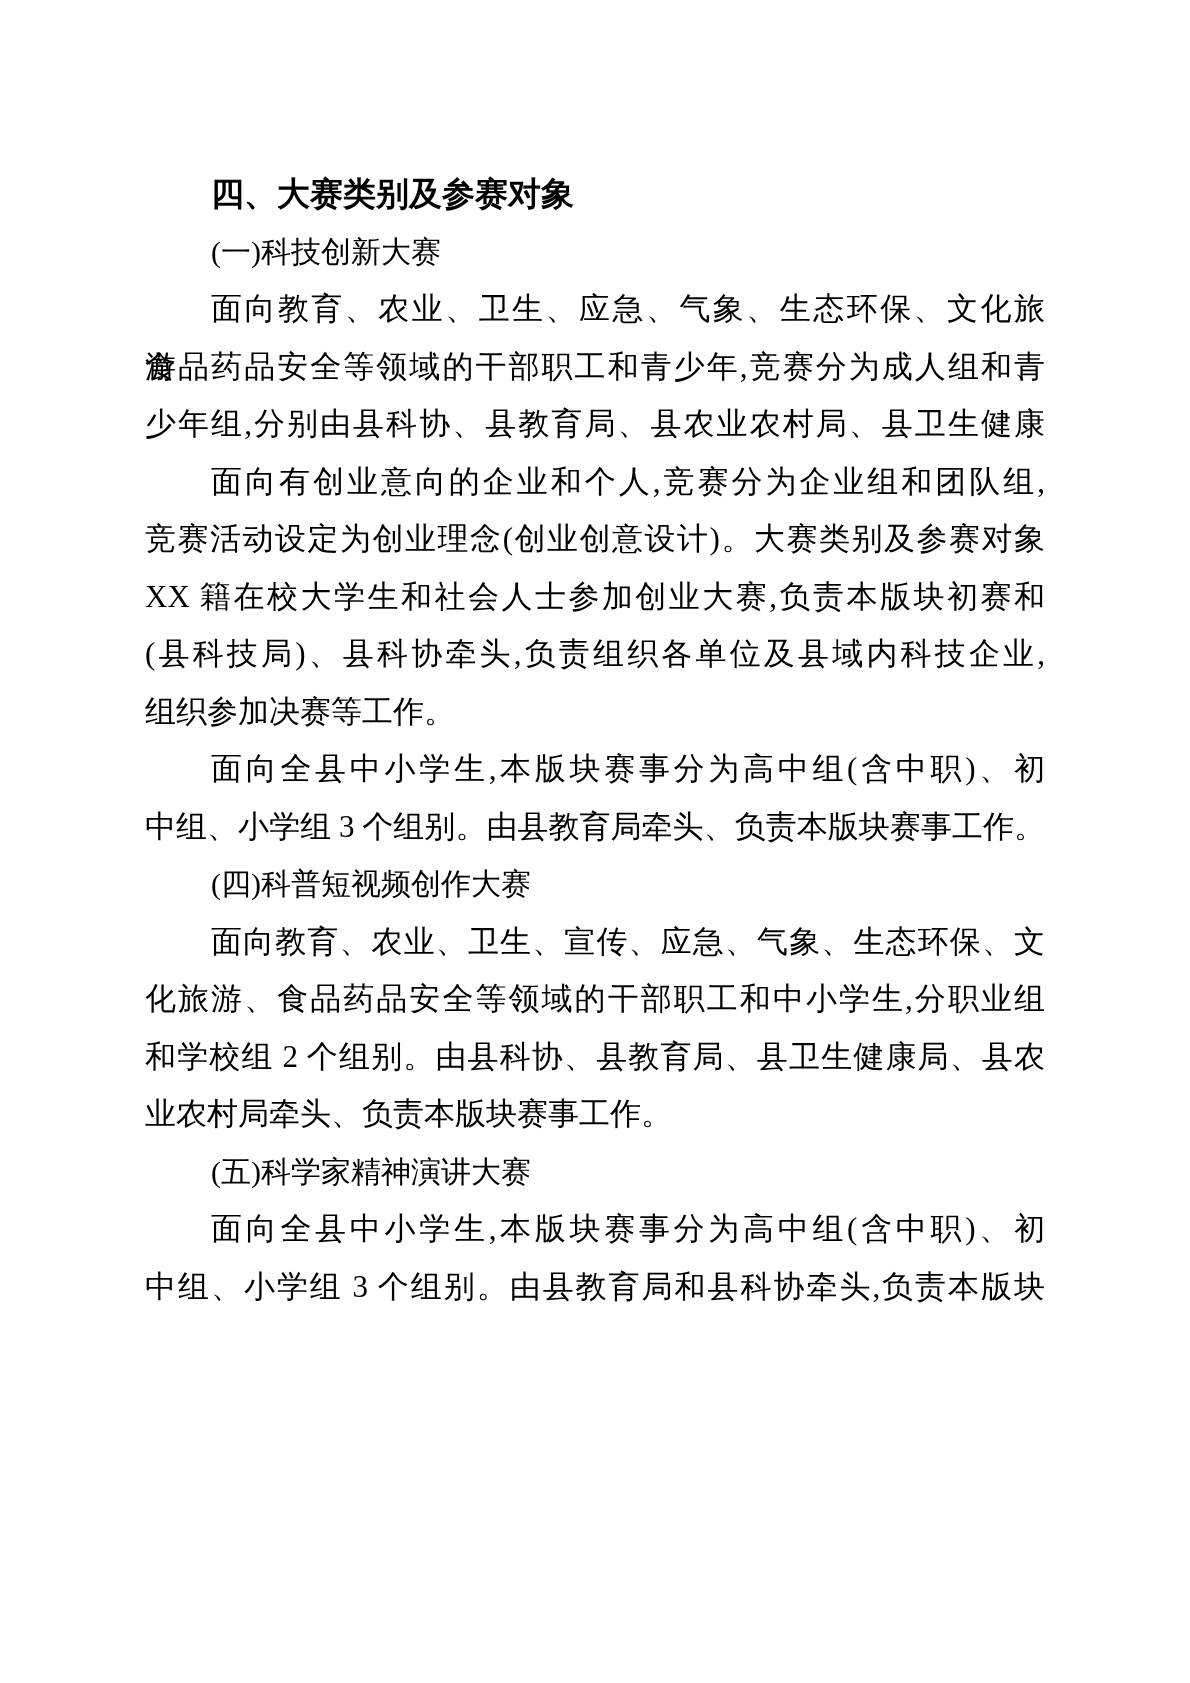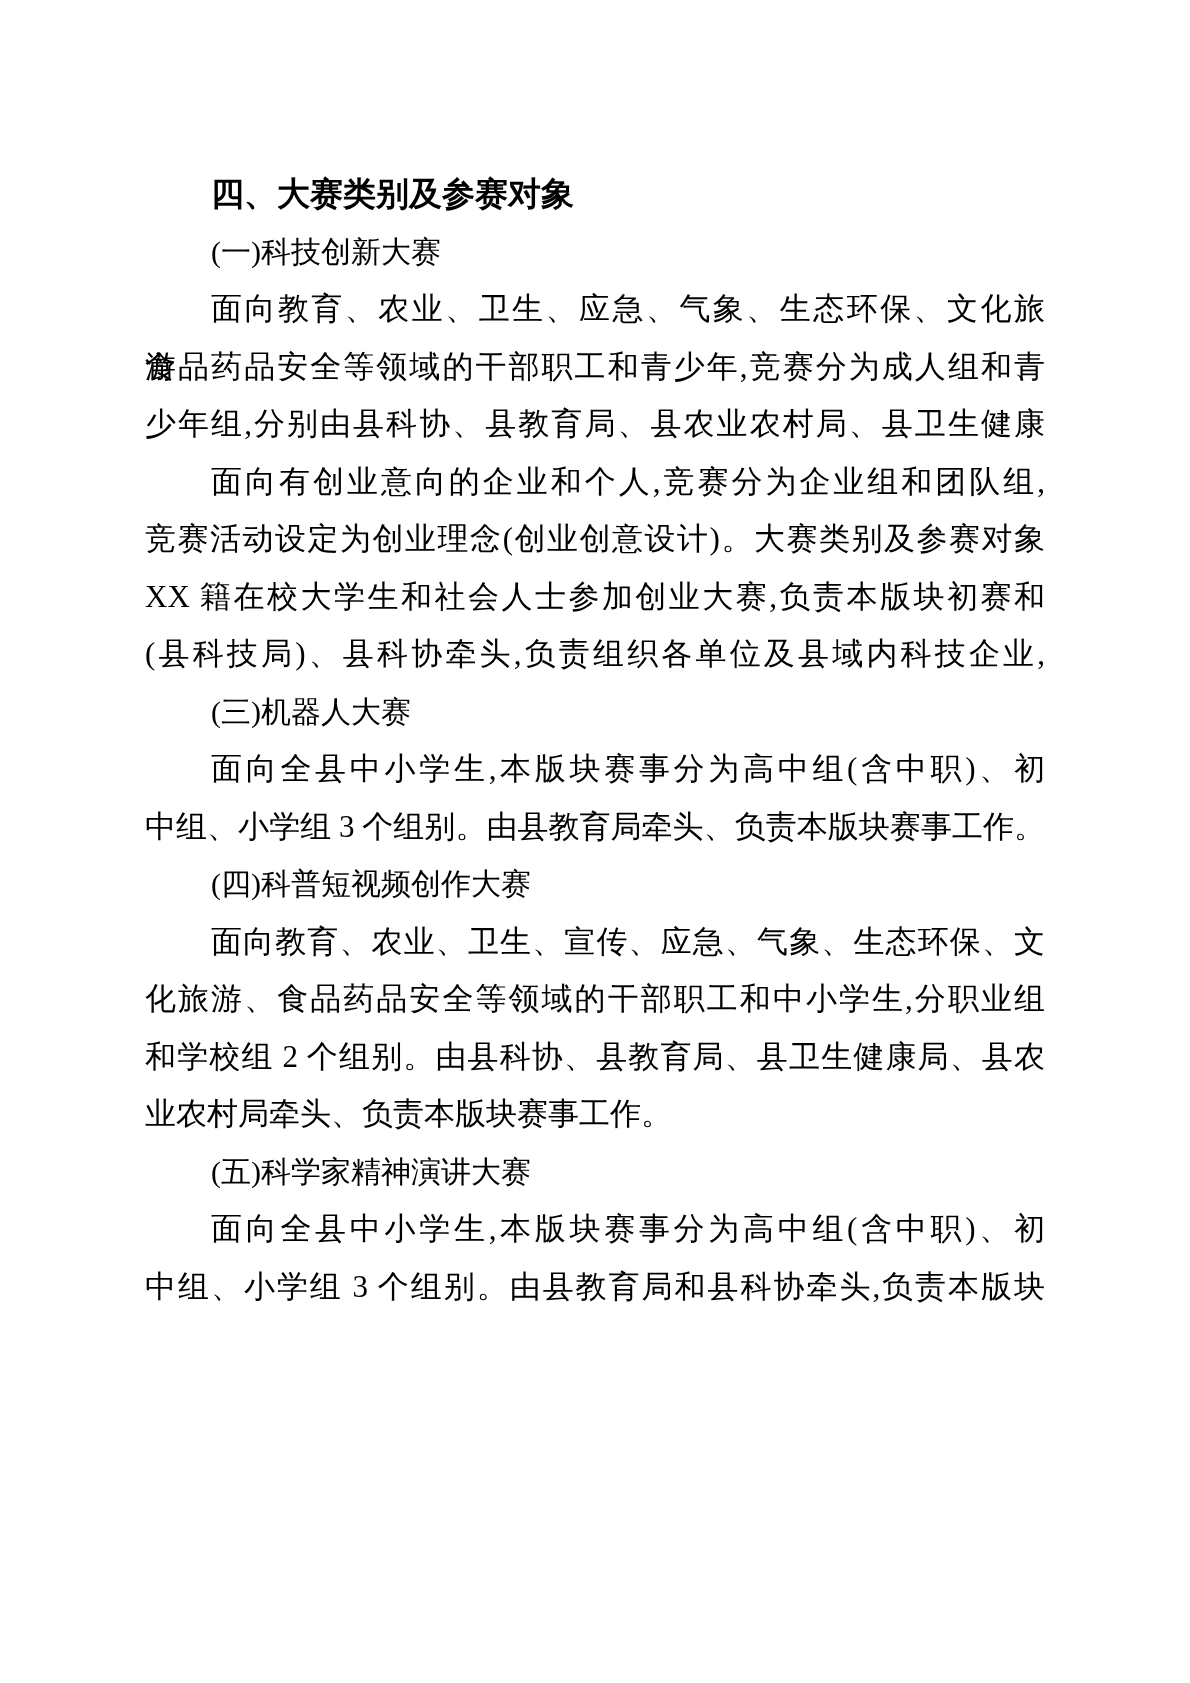--- a/index.html
+++ b/index.html
@@ -61,24 +61,24 @@
       <p class="line indent just">面向教育、农业、卫生、应急、气象、生态环保、文化旅游、</p>
       <p class="line just">食品药品安全等领域的干部职工和青少年,竞赛分为成人组和青</p>
       <p class="line just">少年组,分别由县科协、县教育局、县农业农村局、县卫生健康</p>
     </section>
 
     <section>
       <p class="line indent just">面向有创业意向的企业和个人,竞赛分为企业组和团队组,</p>
       <p class="line just">竞赛活动设定为创业理念(创业创意设计)。大赛类别及参赛对象</p>
       <p class="line just">XX 籍在校大学生和社会人士参加创业大赛,负责本版块初赛和</p>
       <p class="line just">(县科技局)、县科协牵头,负责组织各单位及县域内科技企业,</p>
+      <p class="line">组织参加决赛等工作。</p>
     </section>
 
     <section>
-      <h2 class="line subhead">(三)机器人大赛</h2>
       <p class="line indent just">面向全县中小学生,本版块赛事分为高中组(含中职)、初</p>
       <p class="line just">中组、小学组 3 个组别。由县教育局牵头、负责本版块赛事工作。</p>
     </section>
 
     <section>
       <h2 class="line subhead">(四)科普短视频创作大赛</h2>
       <p class="line indent just">面向教育、农业、卫生、宣传、应急、气象、生态环保、文</p>
       <p class="line just">化旅游、食品药品安全等领域的干部职工和中小学生,分职业组</p>
       <p class="line just">和学校组 2 个组别。由县科协、县教育局、县卫生健康局、县农</p>
       <p class="line">业农村局牵头、负责本版块赛事工作。</p>

